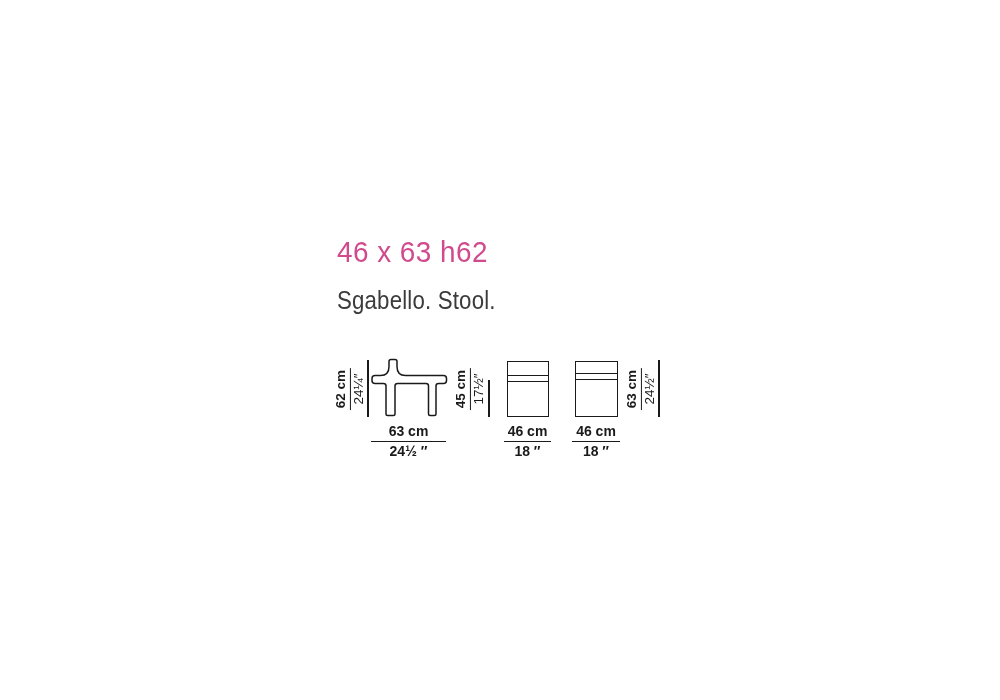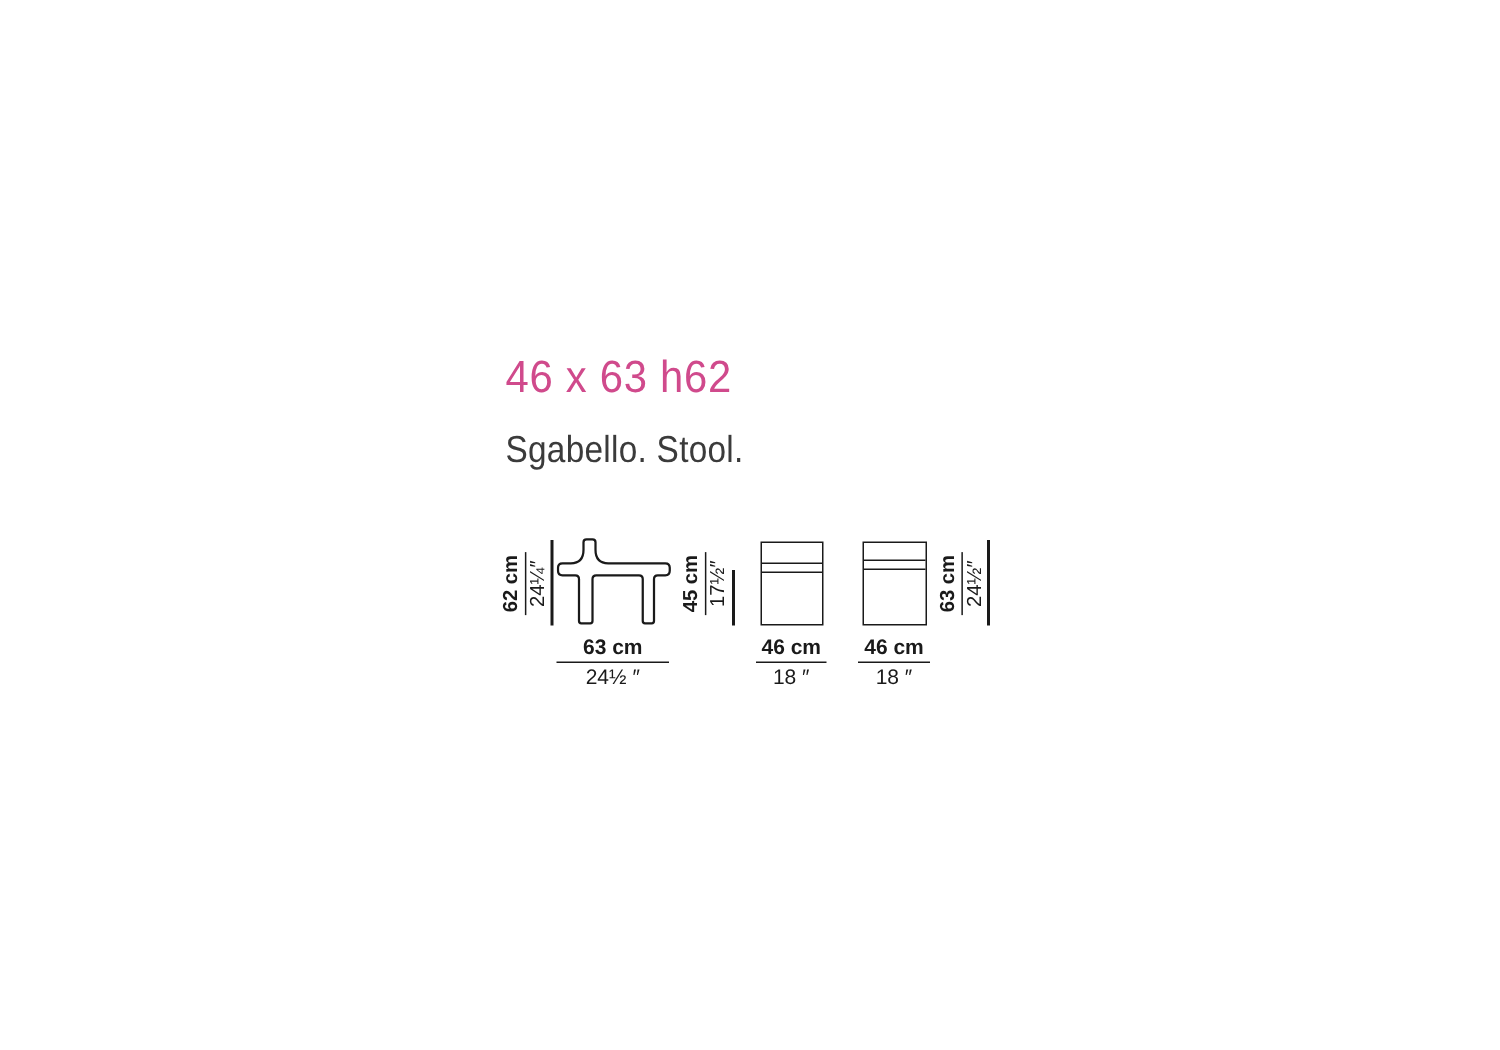--- a/index.html
+++ b/index.html
@@ -42,21 +42,21 @@
 
   
   .dimline-v { position:absolute; width:1.5px; background:#1a1a1a; }
 
   
   .hdim {
     position:absolute; text-align:center;
     font-size:14px; color:#1a1a1a; line-height:1.1; white-space:nowrap;
   }
   .hdim .num { font-weight:700; border-bottom:1.5px solid #1a1a1a; padding-bottom:2px; }
-  .hdim .den { padding-top:2px; }
+  .hdim .den { padding-top:2px;font-weight:bold; }
 
   svg path { fill:#ffffff; stroke:#1a1a1a; stroke-width:1.5;
              stroke-linejoin:round; stroke-linecap:round; }
 </style>
 </head>
 <body>
 
 <div class="stage">
 
   <div class="page-title">46 x 63 h62</div>

